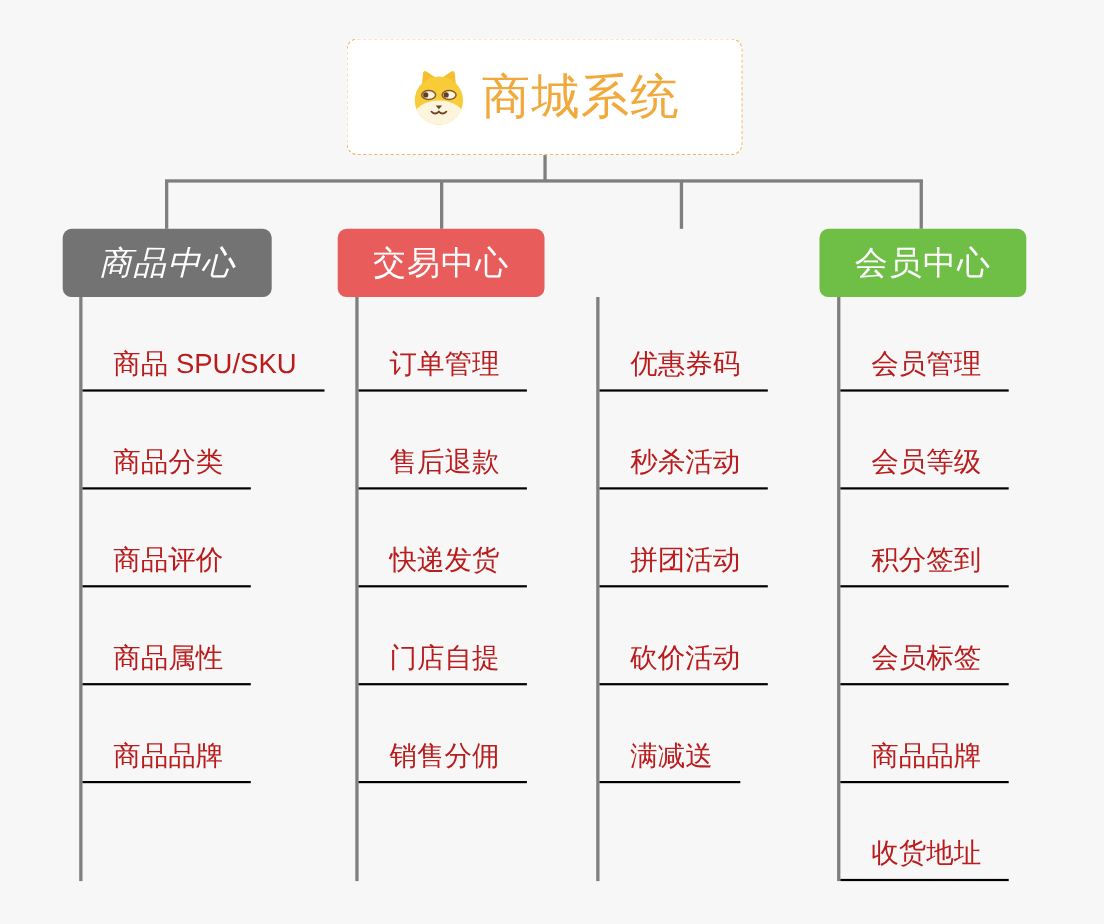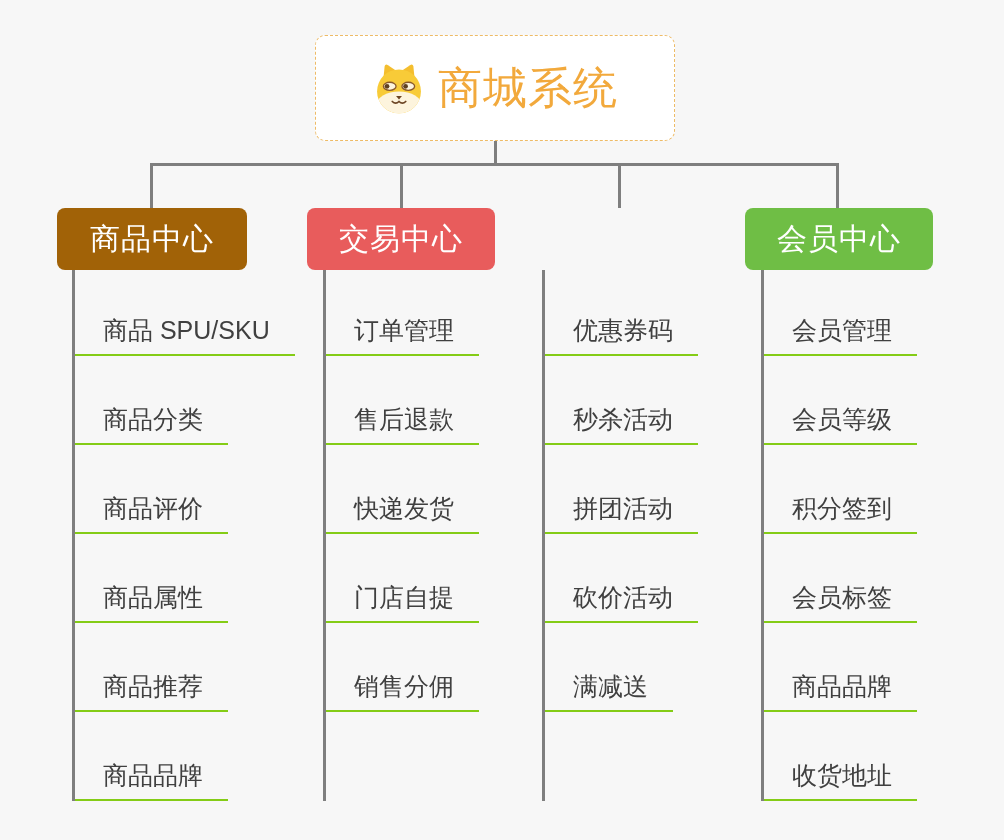--- a/index.html
+++ b/index.html
@@ -37,23 +37,23 @@
   
   .children {
     position:absolute; top:270px; height:531px;
     border-left:3px solid #7f7f7f; z-index:2;
   }
   .col-1 { left:72px; } .col-2 { left:323px; } .col-3 { left:542px; } .col-4 { left:761px; }
   .child-row { height:89px; display:flex; align-items:flex-end; }
   .child-row:first-child { height:86px; }
   .child-topic {
     display:inline-block; white-space:nowrap;
-    font-size:25px; color:#404040;
+    font-size:25px; color:#b91c1c;
     padding:0 25px 7px 28px;
-    border-bottom:2px solid #84cc16;
+    border-bottom:2px solid #000000;
   }
 </style>
 </head>
 <body>
 
 <div class="canvas">
 
   <div class="line root-stub" style="background-color: rgb(127, 127, 127);"></div>
   <div class="line h-line" style="background-color: rgb(127, 127, 127);"></div>
   <div class="line stub stub-1" style="background-color: rgb(127, 127, 127);"></div>
@@ -75,39 +75,36 @@
       <ellipse cx="21" cy="30" rx="7.5" ry="4.8" fill="#fdf4dd" stroke="#8a5a2b" stroke-width="1.6"></ellipse>
       <ellipse cx="43" cy="30" rx="7.5" ry="4.8" fill="#fdf4dd" stroke="#8a5a2b" stroke-width="1.6"></ellipse>
       <circle cx="17.8" cy="30" r="2.8" fill="#5f4020"></circle>
       <circle cx="39.8" cy="30" r="2.8" fill="#5f4020"></circle>
       <path d="M28.5 41.5 L35.5 41.5 L32 45.5 Z" fill="#6b4423"></path>
       <path d="M24 48 Q28 52 32 48 Q36 52 40 48" stroke="#6b4423" stroke-width="2" fill="none" stroke-linecap="round"></path>
     </svg>
     <span class="root-title" style="color: rgb(242, 169, 60);">商城系统</span>
   </div>
 
-  <div class="branch-node bn-1" style="background-color: #a16207;">商品中心</div>
+  <div class="branch-node bn-1" style="background-color: #737373; font-style: italic;">商品中心</div>
   <div class="branch-node bn-2" style="background-color: rgb(232, 92, 92); text-align: center;">交易中心</div>
   <div class="branch-node bn-4" style="background-color: rgb(111, 190, 69);">会员中心</div>
 
   <div class="children col-1">
     <div class="child-row">
         <span class="child-topic">商品 SPU/SKU</span>
       </div>
     <div class="child-row">
         <span class="child-topic">商品分类</span>
       </div>
     <div class="child-row">
         <span class="child-topic">商品评价</span>
       </div>
     <div class="child-row">
         <span class="child-topic">商品属性</span>
-      </div>
-    <div class="child-row">
-        <span class="child-topic">商品推荐</span>
       </div>
     <div class="child-row">
         <span class="child-topic">商品品牌</span>
       </div>
   </div>
 
   <div class="children col-2">
     <div class="child-row">
         <span class="child-topic">订单管理</span>
       </div>

